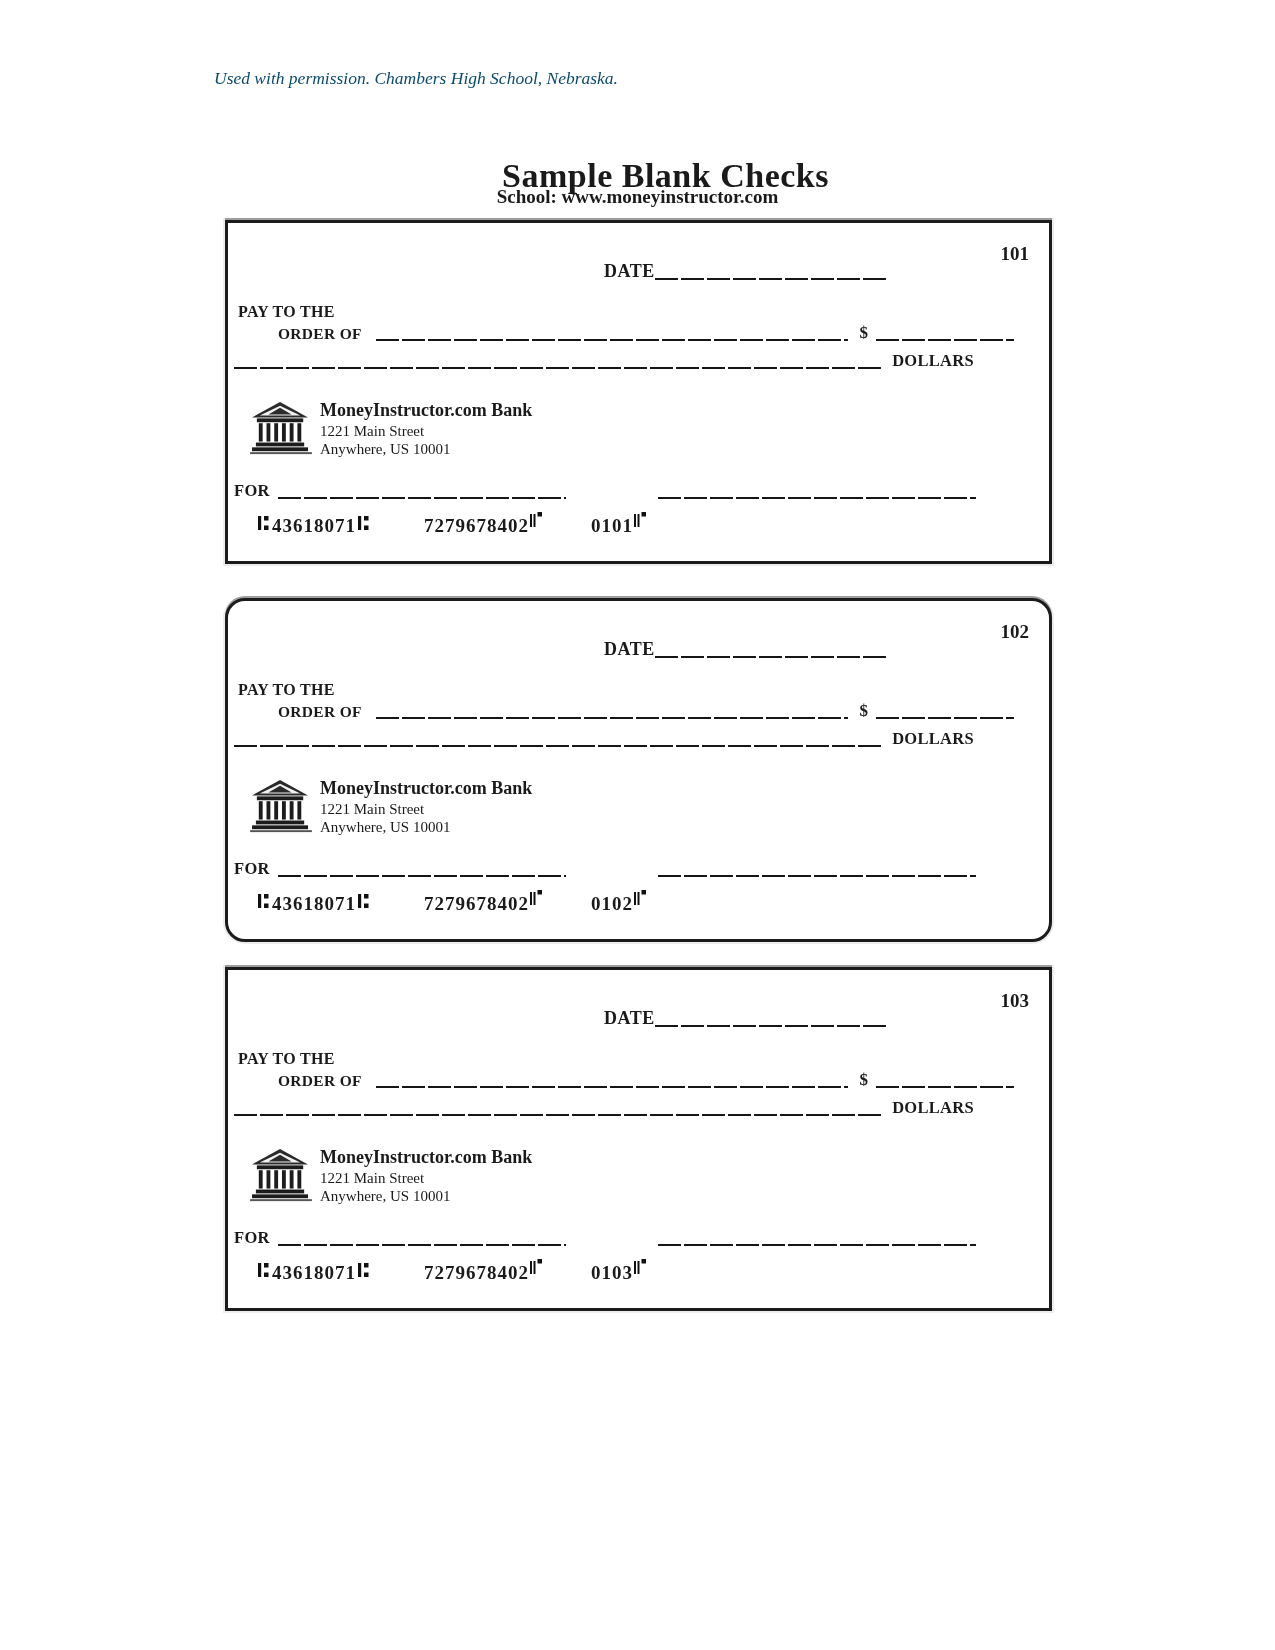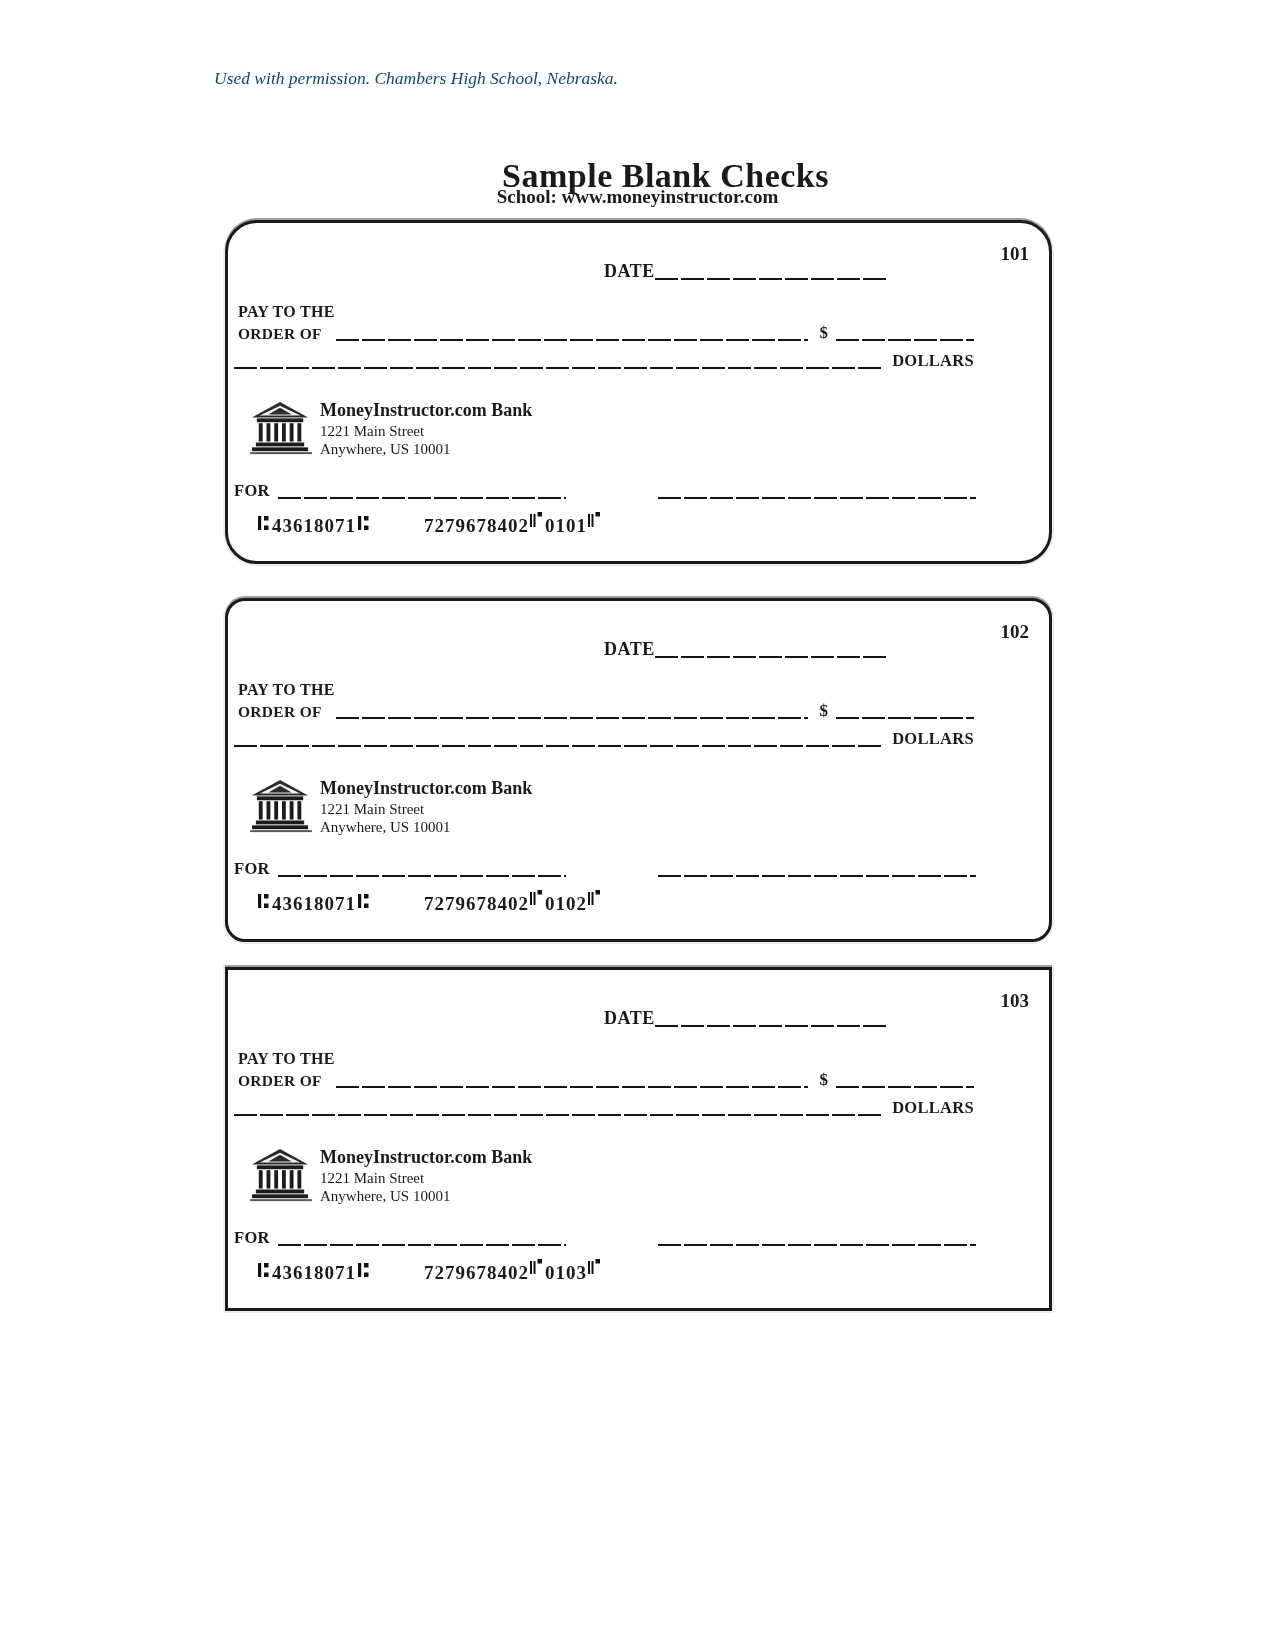--- a/index.html
+++ b/index.html
@@ -22,39 +22,39 @@
   .source-line{
     position:absolute;left:0;top:186px;width:100%;
     text-align:center;font-weight:bold;font-size:19px;
   }
   .check{
     position:absolute;left:225px;width:821px;height:338px;
     border:3px solid #1b1b1b;
     box-shadow:0 0 0 2px #9e9e9e33, 0 -2px 0 #9e9e9e;
     background:#fff;
   }
-  .check.c1{top:220px;border-radius:32px;}
+  .check.c1{top:220px;}
   .check.c2{top:598px;border-radius:20px;}
   .check.c3{top:967px;}
   .check-number{
     position:absolute;top:20px;right:20px;
     font-weight:bold;font-size:19px;
   }
   .row{display:flex;align-items:flex-end;}
   .uline{position:relative;height:18px;}
   .uline::after{
     content:"";position:absolute;left:0;right:0;bottom:2px;height:2px;
     background:repeating-linear-gradient(90deg,#161616 0 23px,rgba(0,0,0,0) 23px 26px);
   }
   .date-row{position:absolute;top:38px;left:376px;}
   .date-label{font-weight:bold;font-size:18px;letter-spacing:.5px;}
   .date-line{width:232px;}
   .payee-block{position:absolute;top:80px;left:10px;width:736px;}
   .paytothe{font-weight:bold;font-size:16px;letter-spacing:.3px;margin-bottom:2px;}
-  .orderof-row{width:100%;}
+  .orderof-row{width:100%;margin-left:40px;}
   .orderof-label{font-weight:bold;font-size:15.5px;letter-spacing:.3px;white-space:nowrap;}
   .payee-line{flex:1;margin-left:14px;}
   .dollar-sign{font-weight:bold;font-size:17px;margin-left:12px;}
   .amount-line{width:138px;margin-left:8px;}
   .dollars-row{position:absolute;top:128px;left:6px;width:740px;}
   .written-amount-line{flex:1;}
   .dollars-label{font-weight:bold;font-size:16.5px;margin-left:10px;letter-spacing:.3px;}
   .bank-block{position:absolute;top:176px;left:22px;display:flex;align-items:flex-start;}
   .bank-logo{flex:0 0 auto;margin-top:2px;}
   .bank-text{margin-left:8px;line-height:1.25;}
@@ -65,21 +65,21 @@
   .for-line{width:288px;margin-left:8px;}
   .sig-spacer{width:92px;}
   .signature-line{flex:1;}
   .micr-row{
     position:absolute;top:290px;left:28px;
     display:flex;align-items:center;
     font-weight:bold;font-size:19px;letter-spacing:1px;
   }
   .micr-group{display:flex;align-items:center;}
   .micr-group.account{margin-left:52px;}
-  .micr-group.checkno{}
+  .micr-group.checkno{margin-left:46px;}
   .micr-sym{display:inline-block;margin:0 2px;}
   .micr-sym.trailing{margin-left:1px;position:relative;top:-4px;}
 </style>
 </head>
 <body>
 
 <div class="page">
 
   <div class="permission-note">Used with permission. Chambers High School, Nebraska.</div>
   <h1 class="page-title">Sample Blank Checks</h1>

